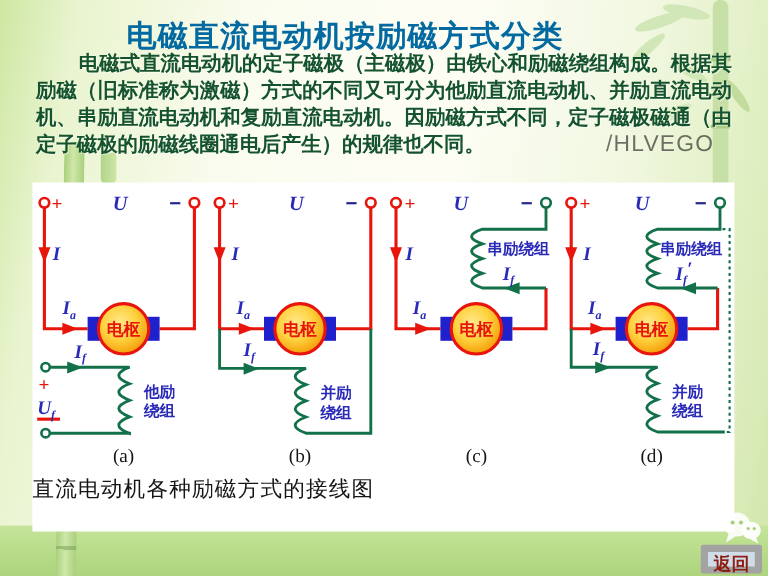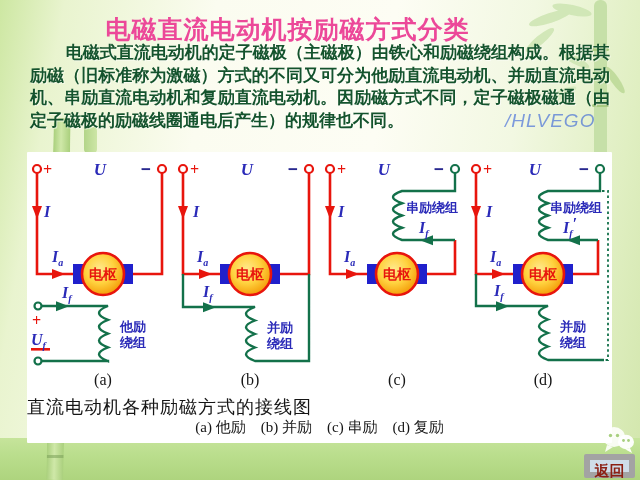--- a/index.html
+++ b/index.html
@@ -18,26 +18,26 @@
   .bamboo-stalk-left{position:absolute;left:50px;top:118px;width:17px;height:362px;z-index:2;
     border-radius:8px 8px 0 0;transform:rotate(1.2deg);
     background:
       repeating-linear-gradient(to bottom,rgba(122,160,88,0) 0 52px,rgba(122,160,88,.55) 52px 55px,rgba(122,160,88,0) 55px 57px),
       linear-gradient(to right,#a9cf7c,#cfe8a8 45%,#a9cf7c);}
   .bamboo-stub{position:absolute;left:84px;top:127px;width:13px;height:26px;z-index:2;
     border-radius:4px;background:linear-gradient(to right,#b3d589,#cde6a6);}
   .bamboo-right-svg{position:absolute;right:0;top:0;z-index:2}
   .panel{position:absolute;left:27px;top:152px;width:585px;height:291px;background:#ffffff;z-index:3;border-radius:1px}
   .title{position:absolute;left:0;top:13px;width:575px;text-align:center;z-index:4;
-    font-family:"Liberation Serif",serif;font-weight:bold;font-size:25px;letter-spacing:1px;color:#ec4899}
+    font-family:"Liberation Serif",serif;font-weight:bold;font-size:25px;letter-spacing:1px;color:#0369a1}
   .para{position:absolute;left:30px;top:42px;width:580px;z-index:4;
     font-weight:bold;font-size:17px;line-height:22.5px;color:#14532d;
     text-align:justify;text-indent:2.1em;text-shadow:1px 1px 0 rgba(255,255,255,.55)}
-  .watermark{position:absolute;left:505px;top:110px;z-index:4;font-style:italic;
-    font-size:19px;color:#1d4ed8;opacity:.55;letter-spacing:1px}
+  .watermark{position:absolute;left:505px;top:110px;z-index:4;
+    font-size:19px;color:#000000;opacity:.55;letter-spacing:1px}
   .diagram{position:absolute;top:2px}
   .caption{position:absolute;left:0;top:243px;width:100%;text-align:left;
     font-family:"Liberation Serif",serif;font-size:18px;color:#151515;letter-spacing:1px}
   .subcaption{position:absolute;left:0;top:266px;width:100%;text-align:center;
     font-family:"Liberation Serif",serif;font-size:15px;color:#151515}
   .brand{position:absolute;top:425px;right:5px;display:flex;align-items:center;gap:5px;z-index:5}
   .brand-text{font-size:24px;font-weight:bold;letter-spacing:2px;color:rgba(255,255,255,.78);
     text-shadow:0 1px 2px rgba(110,150,80,.45)}
   .back-btn{position:absolute;left:584px;top:454px;width:51px;height:24px;z-index:6;
     background:var(--back-btn-bg);border:6px solid #a3a3a3;border-radius:2px;
@@ -224,21 +224,20 @@
     <text class="t-i" x="22" y="108"><tspan>I</tspan><tspan class="sub" dy="4">a</tspan></text>
     <text class="t-c" x="82" y="58">串励绕组</text>
     <text class="t-i" x="95" y="79"><tspan>I</tspan><tspan class="sub" dy="4">f</tspan><tspan dy="-8">′</tspan></text>
     <text class="t-i" x="26" y="142"><tspan>I</tspan><tspan class="sub" dy="4">f</tspan></text>
     <text class="t-c" x="92" y="177">并励</text>
     <text class="t-c" x="92" y="193">绕组</text>
     <text class="t-tag" x="75" y="231" text-anchor="middle">(d)</text>
   </svg>
 
   <div class="caption">直流电动机各种励磁方式的接线图</div>
-  <div class="subcaption">(a) 他励　(b) 并励　(c) 串励　(d) 复励</div>
 </div>
 
 <div class="brand">
   <svg width="34" height="30" viewBox="0 0 34 30">
     <ellipse cx="13" cy="12" rx="11" ry="10" fill="rgba(255,255,255,.88)"></ellipse>
     <path d="M6,20 L4,27 L12,22 Z" fill="rgba(255,255,255,.88)"></path>
     <circle cx="9.5" cy="10.5" r="1.7" fill="#a8cf7f"></circle>
     <circle cx="16.5" cy="10.5" r="1.7" fill="#a8cf7f"></circle>
     <ellipse cx="25" cy="17" rx="8" ry="7.2" fill="rgba(255,255,255,.95)"></ellipse>
     <path d="M29,23 L31,28 L24.5,24.5 Z" fill="rgba(255,255,255,.95)"></path>

